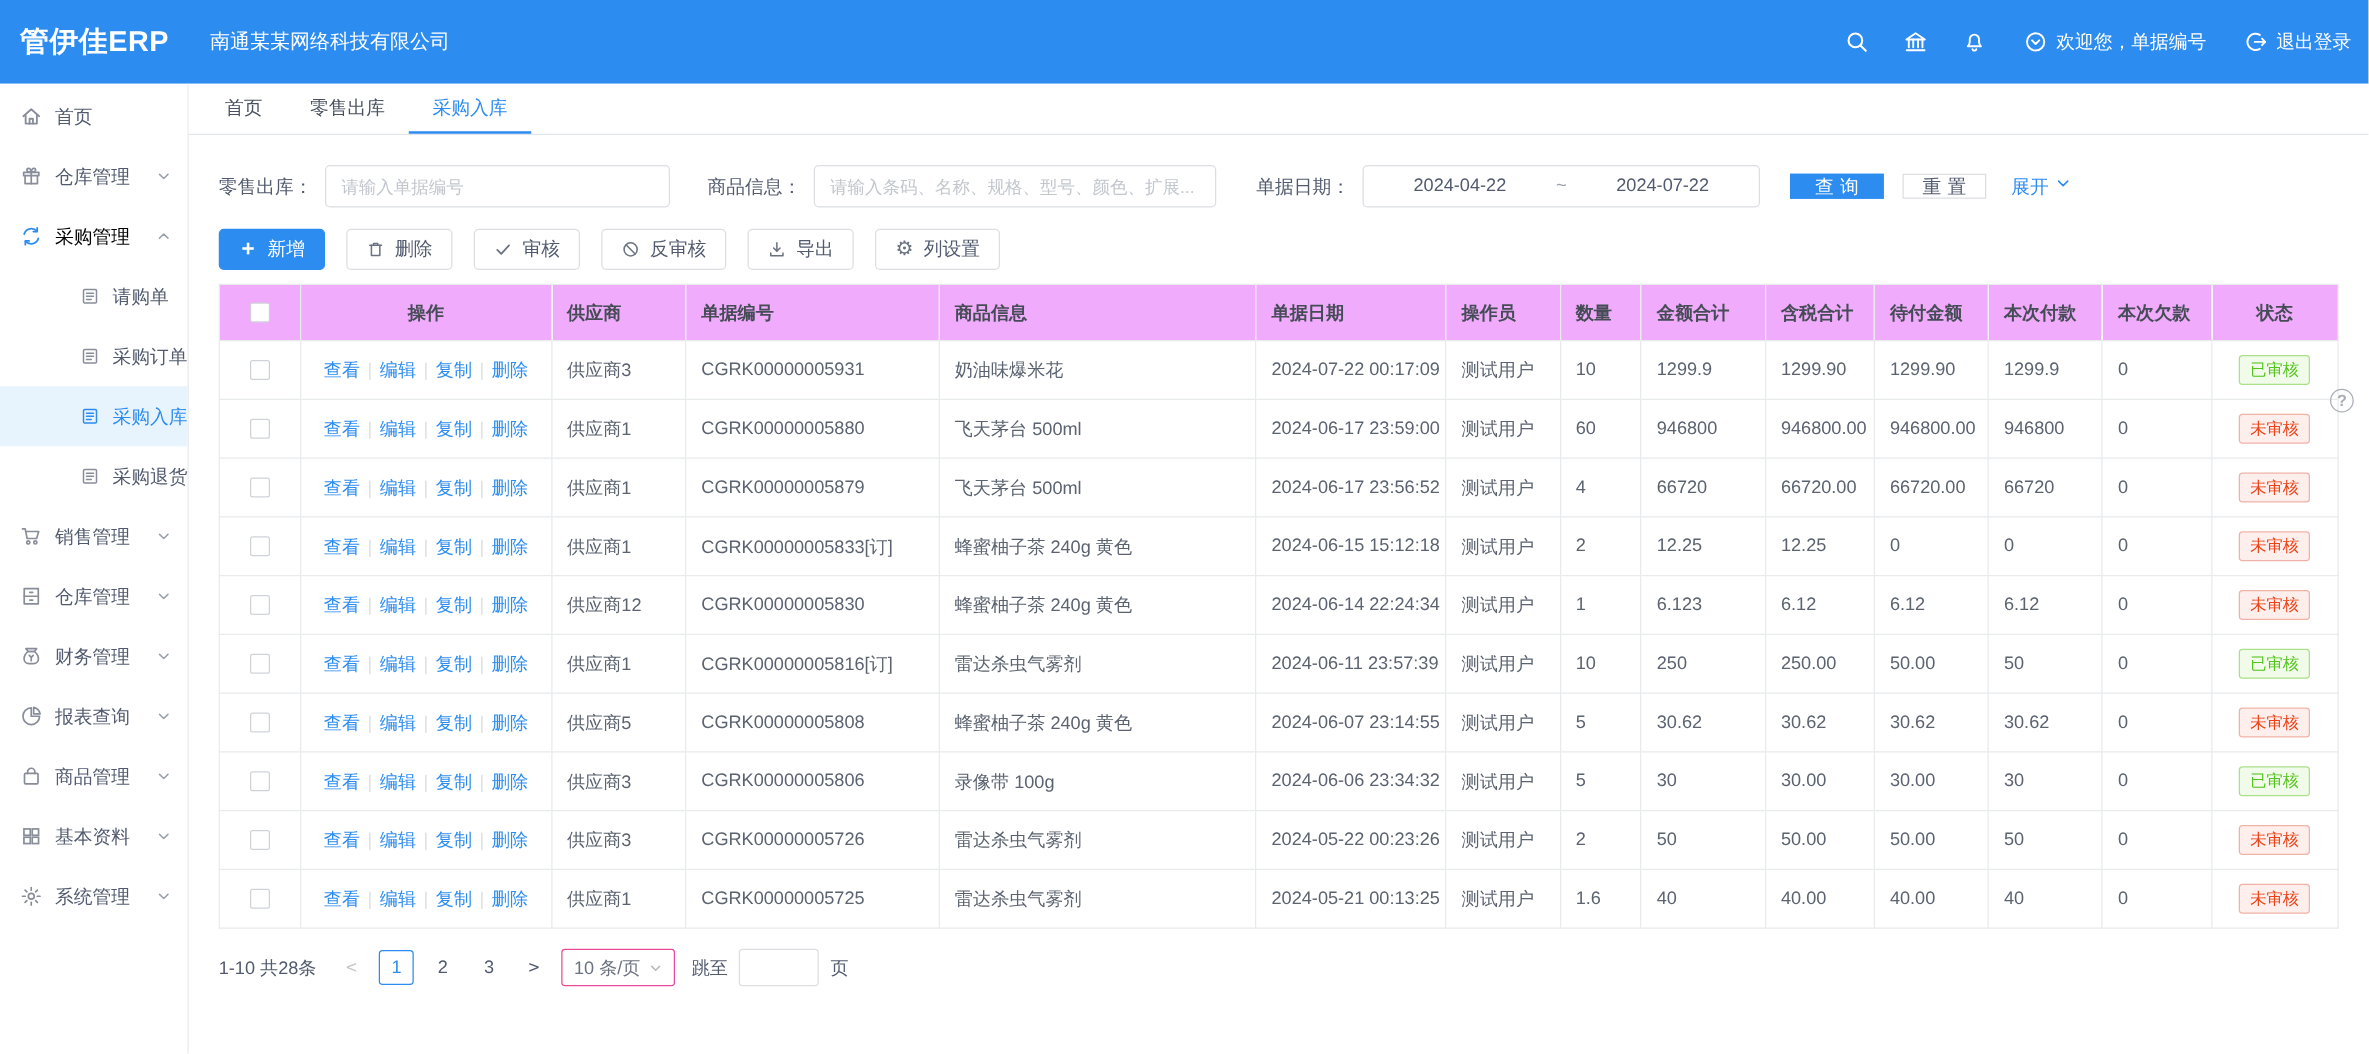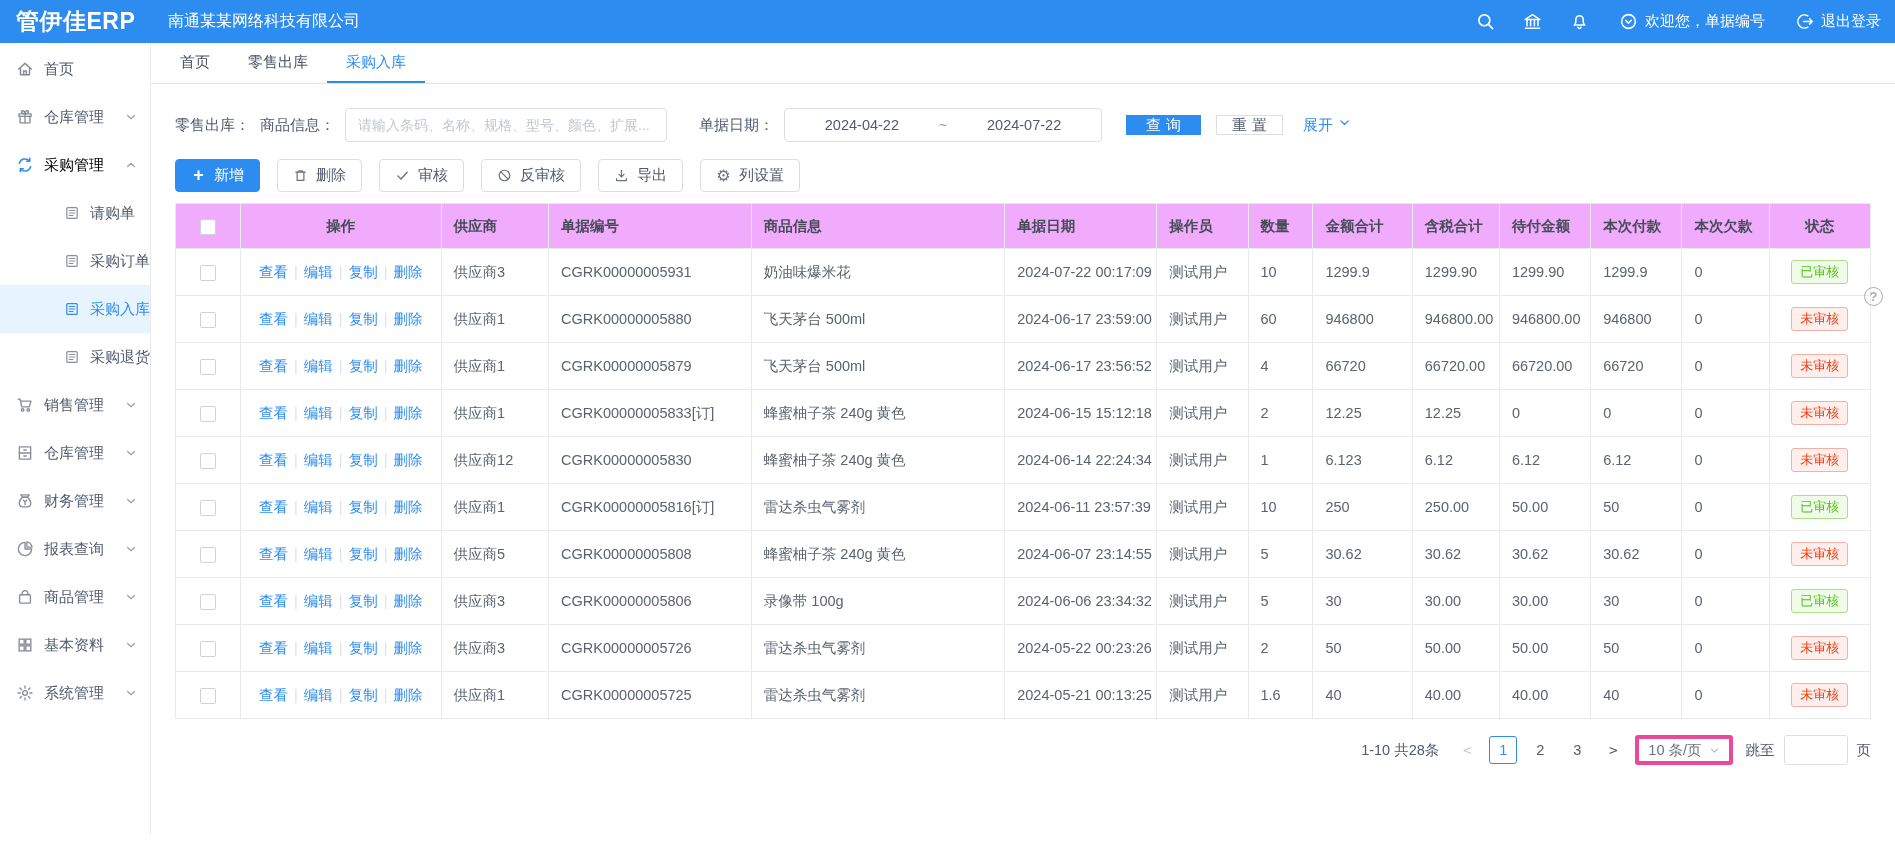--- a/index.html
+++ b/index.html
@@ -3,21 +3,21 @@
 <meta charset="utf-8">
 <style>
   * { box-sizing: border-box; margin: 0; padding: 0; }
   html,body { background:#fff; }
   .app {
     width: 1895px; height: 843px; position: relative; overflow: hidden;
     font-family: "Liberation Sans", "DejaVu Sans", sans-serif;
     color: #515a6e; background: #fff;
   }
   
-  .topbar { height: 43px; background: #2d8cf0; display: flex; align-items: center; color: #fff; }
+  .topbar { height: 67px; background: #2d8cf0; display: flex; align-items: center; color: #fff; }
   .logo { font-size: 23px; font-weight: bold; padding-left: 16px; width: 150px; letter-spacing: .5px; }
   .company { font-size: 16px; margin-left: 18px; }
   .top-right { margin-left: auto; display: flex; align-items: center; padding-right: 14px; font-size: 15px; }
   .top-icon { width: 19px; height: 19px; margin-left: 28px; cursor: pointer; }
   .top-icon svg { width: 100%; height: 100%; display: block; }
   .top-group { display: flex; align-items: center; margin-left: 30px; cursor: pointer; }
   .top-group .top-icon { margin-left: 0; margin-right: 7px; }
   
   .body { display: flex; height: 792px; }
   .sidebar { width: 151px; flex-shrink: 0; border-right: 1px solid #e6e9ed; background: #fff; padding-top: 2px; }
@@ -68,27 +68,27 @@
   thead th { background: #f0abfc; color: #464c56; font-weight: bold; height: 45px; }
   thead th.col-center, td.col-center { text-align: center; padding: 0 4px; }
   .checkbox { width: 16px; height: 16px; border: 1px solid #cfd3d9; border-radius: 2px; background: #fff; display: inline-block; vertical-align: middle; cursor: pointer; }
   td.ops { text-align: center; padding: 0 4px; }
   .op-link { color: #2d8cf0; text-decoration: none; cursor: pointer; }
   .sep { color: #dde1e6; margin: 0 6px; }
   .badge { display: inline-block; padding: 3px 8px; font-size: 13px; border-radius: 3px; border: 1px solid; line-height: 1.2; }
   .badge.audited { color: #52c41a; border-color: #abe088; background: #f1fbe9; }
   .badge.unaudited { color: #ed4014; border-color: #f0b2a7; background: #feeeec; }
   
-  .pagination { display: flex; align-items: center; justify-content: flex-end; margin-top: 16px; font-size: 14.5px; color: #515a6e; gap: 9px; }
+  .pagination { display: flex; align-items: center; margin-top: 16px; font-size: 14.5px; color: #515a6e; gap: 9px; }
   .pg-summary { margin-right: 6px; color: #515a6e; }
   .pg-arrow { width: 26px; height: 28px; display: flex; align-items: center; justify-content: center; cursor: pointer; color: #515a6e; font-family: "DejaVu Sans Mono", monospace; }
   .pg-arrow.disabled { color: #c5c8ce; cursor: default; }
   .pg-num { min-width: 28px; height: 28px; display: flex; align-items: center; justify-content: center; cursor: pointer; border-radius: 3px; }
   .pg-num.current { border: 1px solid #2d8cf0; color: #2d8cf0; background: #fff; }
-  .size-select { border: 4px solid #ec4899; border-radius: 3px; height: 30px; padding: 0 9px; display: flex; align-items: center; gap: 7px; color: #6b7280; cursor: pointer; }
+  .size-select { border: 1px solid #ec4899; border-radius: 3px; height: 30px; padding: 0 9px; display: flex; align-items: center; gap: 7px; color: #6b7280; cursor: pointer; }
   .size-select .chev { margin: 0; width: 11px; height: 11px; color: #b6bac1; }
   .jump-label { margin-left: 4px; }
   .jump-input { width: 64px; height: 30px; border: 1px solid #dcdee2; border-radius: 3px; outline: none; padding: 0 6px; font-family: inherit; font-size: 14px; }
 </style>
 </head>
 <body>
 
 <div class="app">
 
   <div class="topbar">
@@ -334,20 +334,21 @@
           </div>
         <div class="tab active">
             <span>采购入库</span>
           </div>
       </div>
 
       <div class="content">
 
         <div class="filterbar">
           <span class="f-label">零售出库：</span>
+          <input class="f-input in-billno" placeholder="请输入单据编号" style="">
           <span class="f-label">商品信息：</span>
           <input class="f-input in-product" placeholder="请输入条码、名称、规格、型号、颜色、扩展..." style="">
           <span class="f-label">单据日期：</span>
           <div class="date-box">
             <span>2024-04-22</span>
             <span class="date-sep">~</span>
             <span>2024-07-22</span>
           </div>
           <button class="btn btn-primary">查询</button>
           <button class="btn btn-plain">重置</button>

